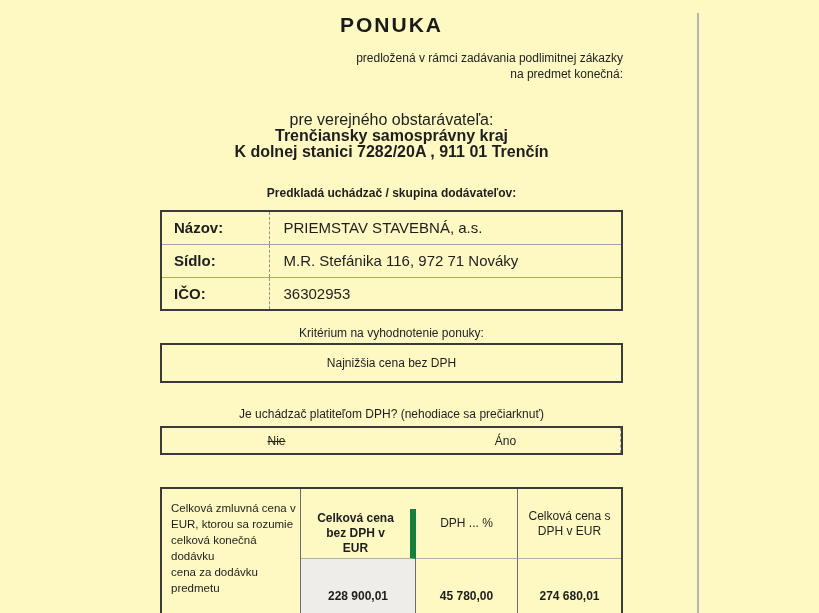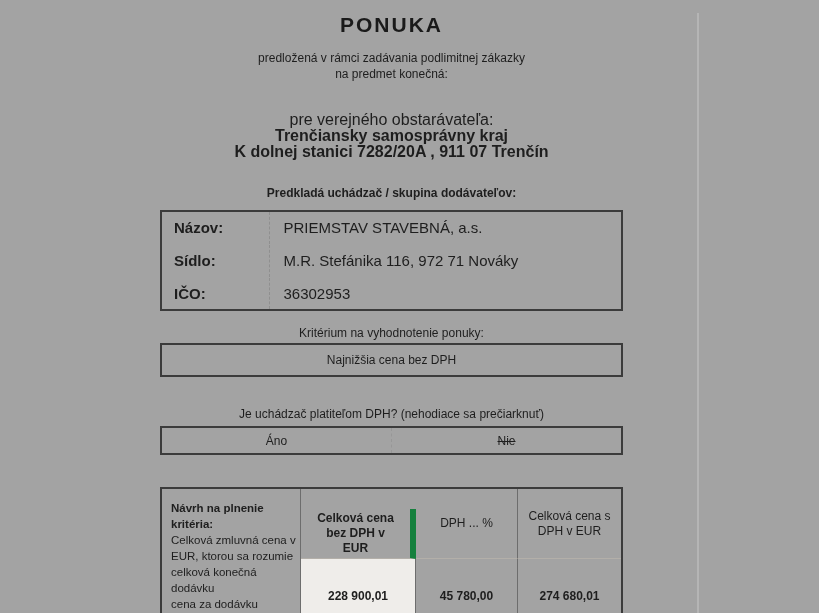--- a/index.html
+++ b/index.html
@@ -1,37 +1,37 @@
 <!DOCTYPE html>
 <html><head>
 <meta charset="utf-8">
 <style>
   * { margin:0; padding:0; box-sizing:border-box; }
   html,body { background:#ffffff; }
   .page {
     position:relative;
     width:819px; height:613px;
-    background:#a3a3a3;
+    background:#fef9c3;
     overflow:hidden;
     font-family:"Liberation Sans", sans-serif;
     color:#1e1e1e;
   }
   .scan-line {
     position:absolute; left:697px; top:13px;
     width:2px; height:600px;
     background:#b5b5b5;
   }
   .doc { position:absolute; left:160px; top:0; width:463px; height:613px; }
   .doc > div, .doc > table { position:absolute; left:0; width:463px; }
 
   .title {
     top:13px; text-align:center;
     font-size:21px; font-weight:bold; letter-spacing:2px; color:#1a1a1a;
   }
-  .intro { top:50px; text-align:center; font-size:12px; line-height:16px; }
+  .intro { top:50px; text-align:right; font-size:12px; line-height:16px; }
   .authority { top:112px; text-align:center; font-size:16px; line-height:16px; }
   .b { font-weight:bold; }
 
   .sec-heading { text-align:center; font-size:12px; }
   .h-bidder { top:186px; font-weight:bold; }
   .h-criterion { top:326px; }
   .h-vat { top:407px; }
 
   .bidder-table {
     top:210px; height:100px;
@@ -41,21 +41,21 @@
   }
   .bidder-table td { height:33px; vertical-align:middle; }
   .bidder-table td.lbl {
     width:108px; font-weight:bold; padding-left:12px;
     border-right:1px dashed #8f8f8f;
   }
   .bidder-table td.val { padding-left:14px; }
   .bidder-table tr + tr td { border-top:1px solid #a3a3a3; }
 
   .criterion-box {
-    top:343px; height:34px;
+    top:343px; height:40px;
     border:2px solid #3b3b3b;
     display:flex; align-items:center; justify-content:center;
     font-size:12px;
   }
 
   .vat-box {
     top:426px; height:29px;
     border:2px solid #3b3b3b;
     display:flex; font-size:12px;
   }
@@ -108,21 +108,21 @@
     <div class="title">PONUKA</div>
 
     <div class="intro">
       <div>predložená v rámci zadávania podlimitnej zákazky</div>
       <div>na predmet konečná:</div>
     </div>
 
     <div class="authority">
       <div>pre verejného obstarávateľa:</div>
       <div class="b">Trenčiansky samosprávny kraj</div>
-      <div class="b">K dolnej stanici 7282/20A , 911 07 Trenčín</div>
+      <div class="b">K dolnej stanici 7282/20A , 911 01 Trenčín</div>
     </div>
 
     <div class="sec-heading h-bidder">Predkladá uchádzač / skupina dodávateľov:</div>
 
     <table class="bidder-table">
       <tbody>
           <tr>
         <td class="lbl">Názov:</td>
         <td class="val">PRIEMSTAV STAVEBNÁ, a.s.</td>
       </tr>
@@ -139,27 +139,26 @@
 
     <div class="sec-heading h-criterion">Kritérium na vyhodnotenie ponuky:</div>
 
     <div class="criterion-box">
       <span>Najnižšia cena bez DPH</span>
     </div>
 
     <div class="sec-heading h-vat">Je uchádzač platiteľom DPH? (nehodiace sa prečiarknuť)</div>
 
     <div class="vat-box">
+      <div class="vat-cell struck">Nie</div>
       <div class="vat-cell first">Áno</div>
-      <div class="vat-cell struck">Nie</div>
     </div>
 
     <div class="price-table">
       <div class="pt-left">
-        <div class="b">Návrh na plnenie kritéria:</div>
         <div>Celková zmluvná cena v</div>
         <div>EUR, ktorou sa rozumie</div>
         <div>celková konečná dodávku</div>
         <div>cena za dodávku predmetu</div>
 
       </div>
       <div class="pt-h pt-h2">Celková cena bez DPH v EUR</div>
       <div class="pt-h pt-h3">DPH ... %</div>
       <div class="pt-h pt-h4">Celková cena s DPH v EUR</div>
       <div class="pt-v pt-v2">228 900,01</div>

